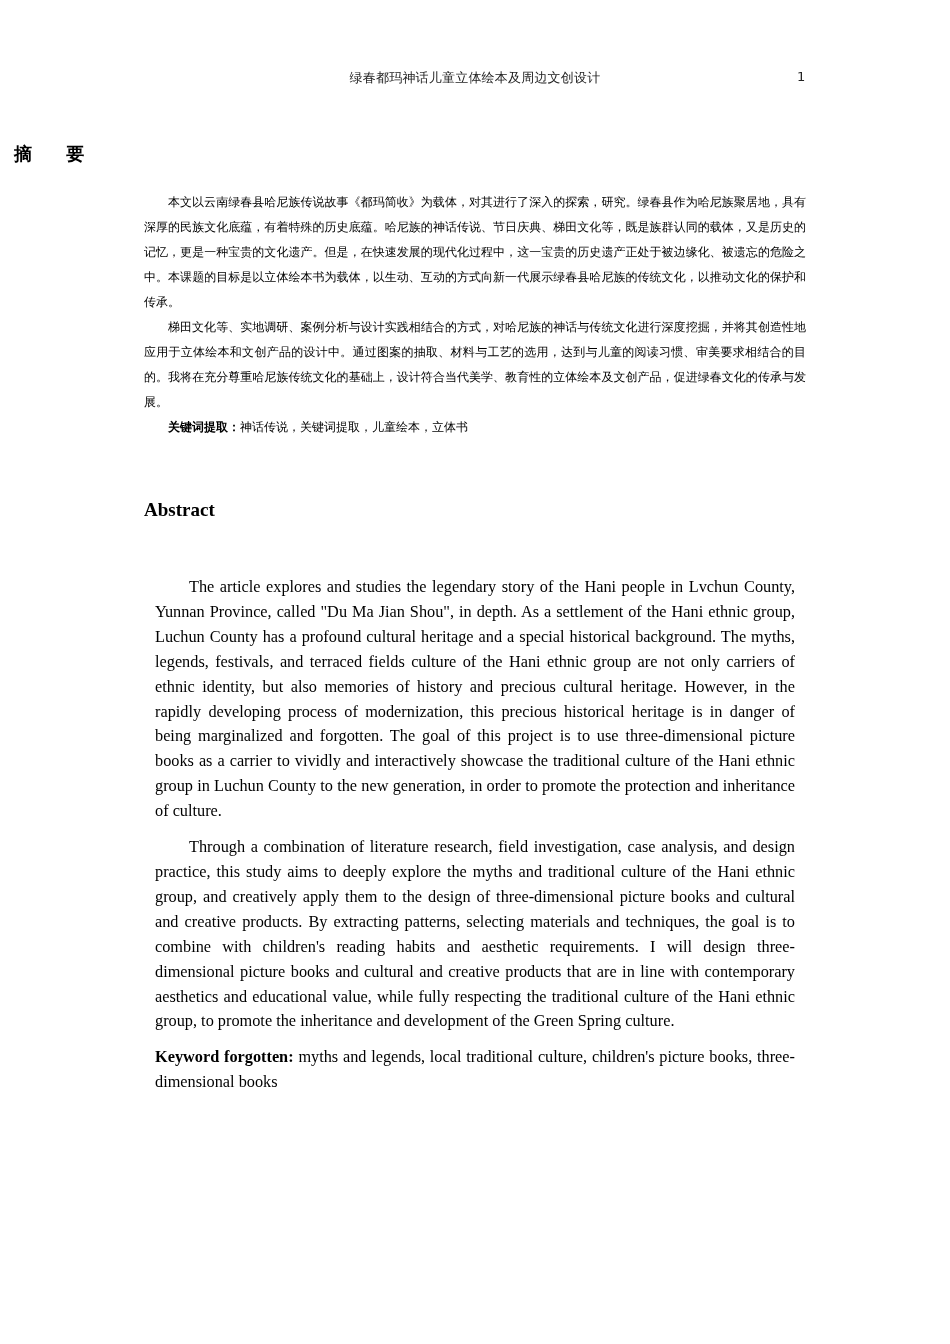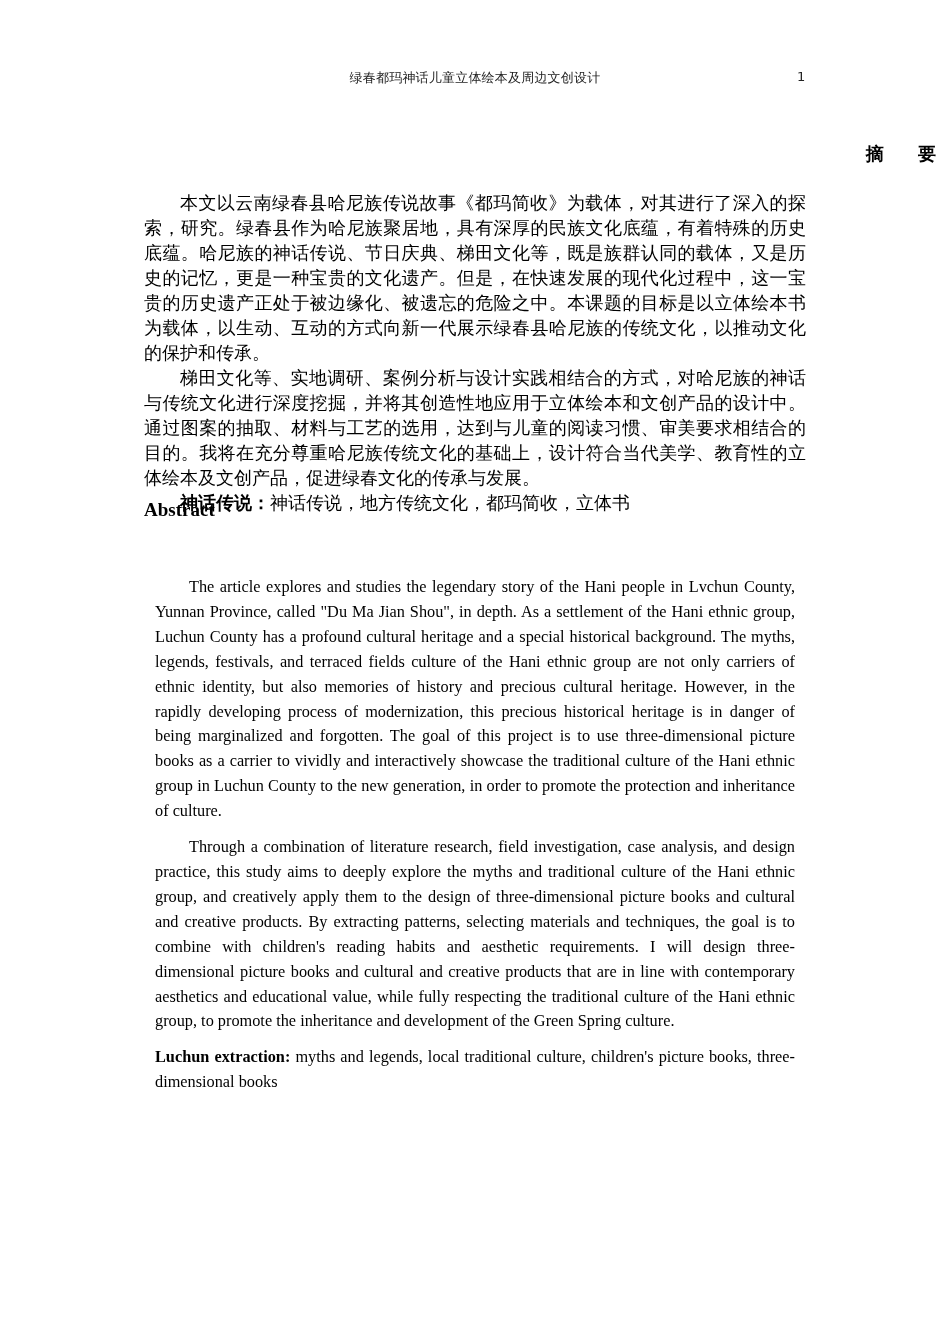--- a/index.html
+++ b/index.html
@@ -38,36 +38,36 @@
       left: 797px;
       font-family: "DejaVu Sans", "Liberation Sans", sans-serif;
       font-size: 13px;
       color: #222;
     }
     .cn-title {
       position: absolute;
       top: 142px;
       left: 0;
       width: 950px;
-      text-align: right;
+      text-align: left;
       font-family: "DejaVu Sans", "Liberation Sans", sans-serif;
       font-weight: bold;
       font-size: 18px;
       letter-spacing: 14px;
       text-indent: 14px;
     }
     .content {
       position: absolute;
       left: 144px;
       width: 662px;
     }
     .cn-body {
       top: 190px;
       font-family: "DejaVu Serif", "Liberation Serif", serif;
-      font-size: 18px;
+      font-size: 12px;
       line-height: 25px;
       text-align: justify;
     }
     .cn-body p {
       margin: 0;
       text-indent: 2em;
     }
     .cn-keywords {
       margin: 0;
       text-indent: 2em;
@@ -109,24 +109,24 @@
 <div class="page">
 
   <div class="header-title">绿春都玛神话儿童立体绘本及周边文创设计</div>
   <div class="page-number">1</div>
 
   <div class="cn-title">摘  要</div>
 
   <div class="content cn-body">
     <p>本文以云南绿春县哈尼族传说故事《都玛简收》为载体，对其进行了深入的探索，研究。绿春县作为哈尼族聚居地，具有深厚的民族文化底蕴，有着特殊的历史底蕴。哈尼族的神话传说、节日庆典、梯田文化等，既是族群认同的载体，又是历史的记忆，更是一种宝贵的文化遗产。但是，在快速发展的现代化过程中，这一宝贵的历史遗产正处于被边缘化、被遗忘的危险之中。本课题的目标是以立体绘本书为载体，以生动、互动的方式向新一代展示绿春县哈尼族的传统文化，以推动文化的保护和传承。</p>
     <p>梯田文化等、实地调研、案例分析与设计实践相结合的方式，对哈尼族的神话与传统文化进行深度挖掘，并将其创造性地应用于立体绘本和文创产品的设计中。通过图案的抽取、材料与工艺的选用，达到与儿童的阅读习惯、审美要求相结合的目的。我将在充分尊重哈尼族传统文化的基础上，设计符合当代美学、教育性的立体绘本及文创产品，促进绿春文化的传承与发展。</p>
-    <p class="cn-keywords"><span class="kw-label">神话传说：</span><span>神话传说，地方传统文化，都玛简收，立体书</span></p>
+    <p class="cn-keywords"><span class="kw-label">关键词提取：</span><span>神话传说，关键词提取，儿童绘本，立体书</span></p>
   </div>
 
   <div class="en-heading">Abstract</div>
 
   <div class="content en-body">
     <p>The article explores and studies the legendary story of the Hani people in Lvchun County, Yunnan Province, called "Du Ma Jian Shou", in depth. As a settlement of the Hani ethnic group, Luchun County has a profound cultural heritage and a special historical background. The myths, legends, festivals, and terraced fields culture of the Hani ethnic group are not only carriers of ethnic identity, but also memories of history and precious cultural heritage. However, in the rapidly developing process of modernization, this precious historical heritage is in danger of being marginalized and forgotten. The goal of this project is to use three-dimensional picture books as a carrier to vividly and interactively showcase the traditional culture of the Hani ethnic group in Luchun County to the new generation, in order to promote the protection and inheritance of culture.</p>
     <p>Through a combination of literature research, field investigation, case analysis, and design practice, this study aims to deeply explore the myths and traditional culture of the Hani ethnic group, and creatively apply them to the design of three-dimensional picture books and cultural and creative products. By extracting patterns, selecting materials and techniques, the goal is to combine with children's reading habits and aesthetic requirements. I will design three-dimensional picture books and cultural and creative products that are in line with contemporary aesthetics and educational value, while fully respecting the traditional culture of the Hani ethnic group, to promote the inheritance and development of the Green Spring culture.</p>
-    <p class="en-keywords"><span class="kw-label">Luchun extraction:</span><span> myths and legends, local traditional culture, children's picture books, three-dimensional books</span></p>
+    <p class="en-keywords"><span class="kw-label">Keyword forgotten:</span><span> myths and legends, local traditional culture, children's picture books, three-dimensional books</span></p>
   </div>
 
 </div>
 
 </body></html>

